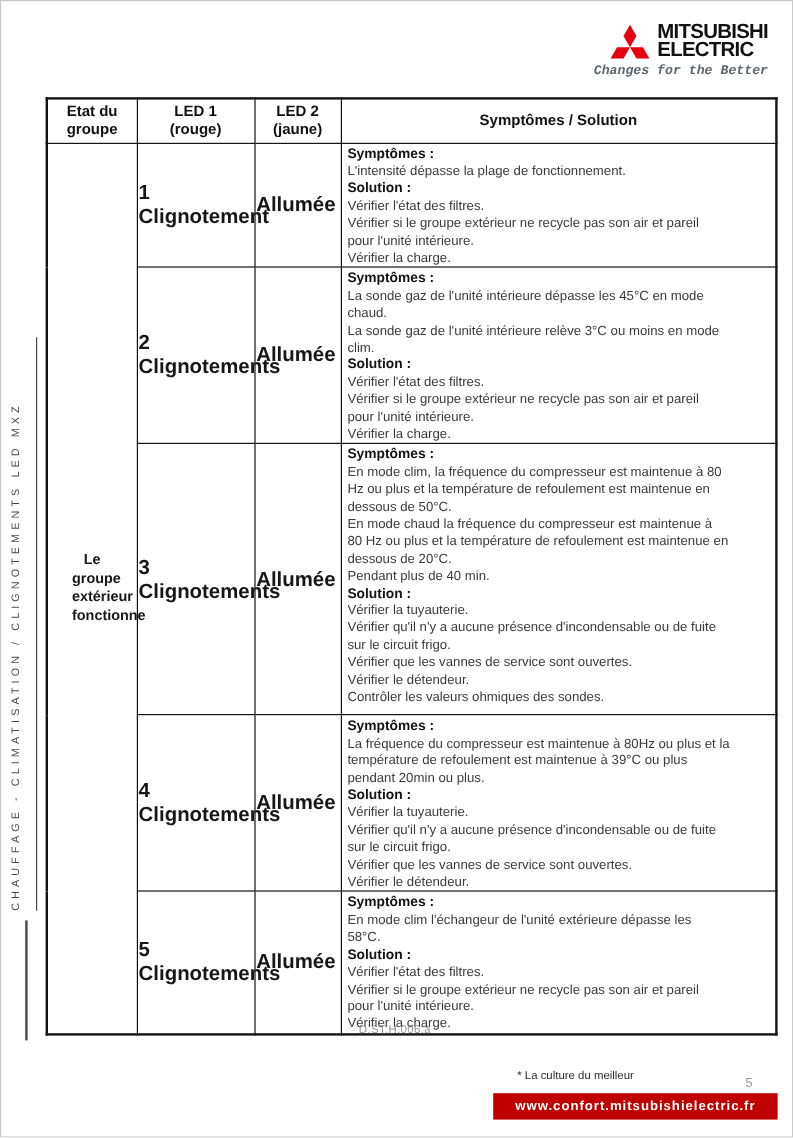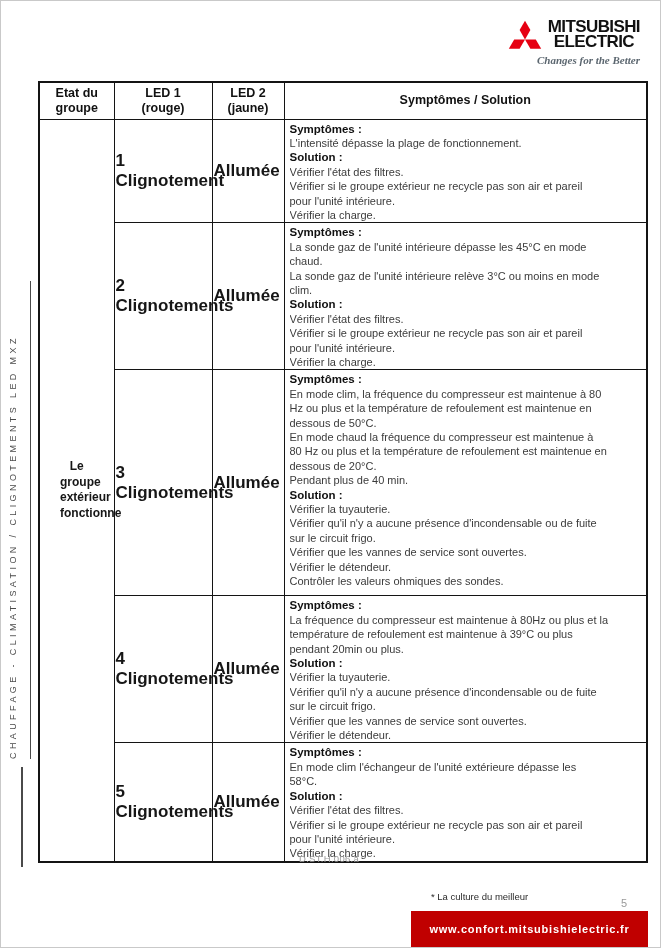--- a/index.html
+++ b/index.html
@@ -4,24 +4,24 @@
 <style>
   html,body{margin:0;padding:0;background:#ffffff;}
   .page{position:relative;width:661px;height:948px;box-sizing:border-box;
         background:#fff;border:1px solid #c9c9c9;overflow:hidden;
         font-family:"Liberation Sans",sans-serif;}
 
   
   .logo{position:absolute;top:16px;right:20px;width:150px;}
   .logo-row{display:flex;align-items:center;justify-content:flex-end;}
   .logo-diamonds{width:36px;height:34px;margin-right:5px;flex:0 0 auto;}
-  .logo-text{display:flex;flex-direction:column;text-align:center;}
+  .logo-text{display:flex;flex-direction:column;}
   .logo-text div{font-weight:bold;color:#111;font-size:17px;line-height:15.5px;
                  letter-spacing:-0.6px;}
-  .logo-tagline{margin-top:3px;text-align:right;font-family:Liberation Serif, serif;
+  .logo-tagline{margin-top:3px;text-align:right;font-family:Liberation Mono, monospace;
                 font-style:italic;font-weight:bold;font-size:11px;color:#5c6770;}
 
   
   .sidebar-label{position:absolute;left:7px;top:758px;transform:rotate(-90deg);
                  transform-origin:0 0;white-space:nowrap;font-size:9px;
                  letter-spacing:3.4px;color:#4a4a4a;}
   .sidebar-rule-a{position:absolute;left:29px;top:280px;width:1px;height:478px;
                   background:#4a4a4a;}
   .sidebar-rule-b{position:absolute;left:20px;top:766px;width:2px;height:100px;
                   background:#4a4a4a;}
@@ -41,21 +41,21 @@
   .content-cell{vertical-align:top;padding:2px 17px 0 5px;}
   .line{font-size:11px;line-height:14.4px;color:#3b3b3b;white-space:nowrap;
         overflow:hidden;}
   .line.bold{font-weight:bold;color:#111;font-size:11.5px;}
 
   
   .doc-ref{position:absolute;left:298px;top:852px;font-size:9.5px;color:#9a9a9a;
            letter-spacing:0.3px;}
   .footer-note{position:absolute;left:430px;top:890px;font-size:9.5px;color:#2b2b2b;}
   .page-number{position:absolute;left:620px;top:896px;font-size:11px;color:#9a9a9a;}
-  .site-banner{position:absolute;left:410px;top:910px;width:237px;height:36px;
+  .site-banner{position:absolute;left:410px;top:910px;width:237px;height:22px;
                background:#c00000;color:#fff;font-weight:bold;font-size:11px;
                letter-spacing:0.8px;display:flex;align-items:center;
                justify-content:center;}
 </style>
 </head>
 <body>
 
 <div class="page">
 
   <div class="logo">

